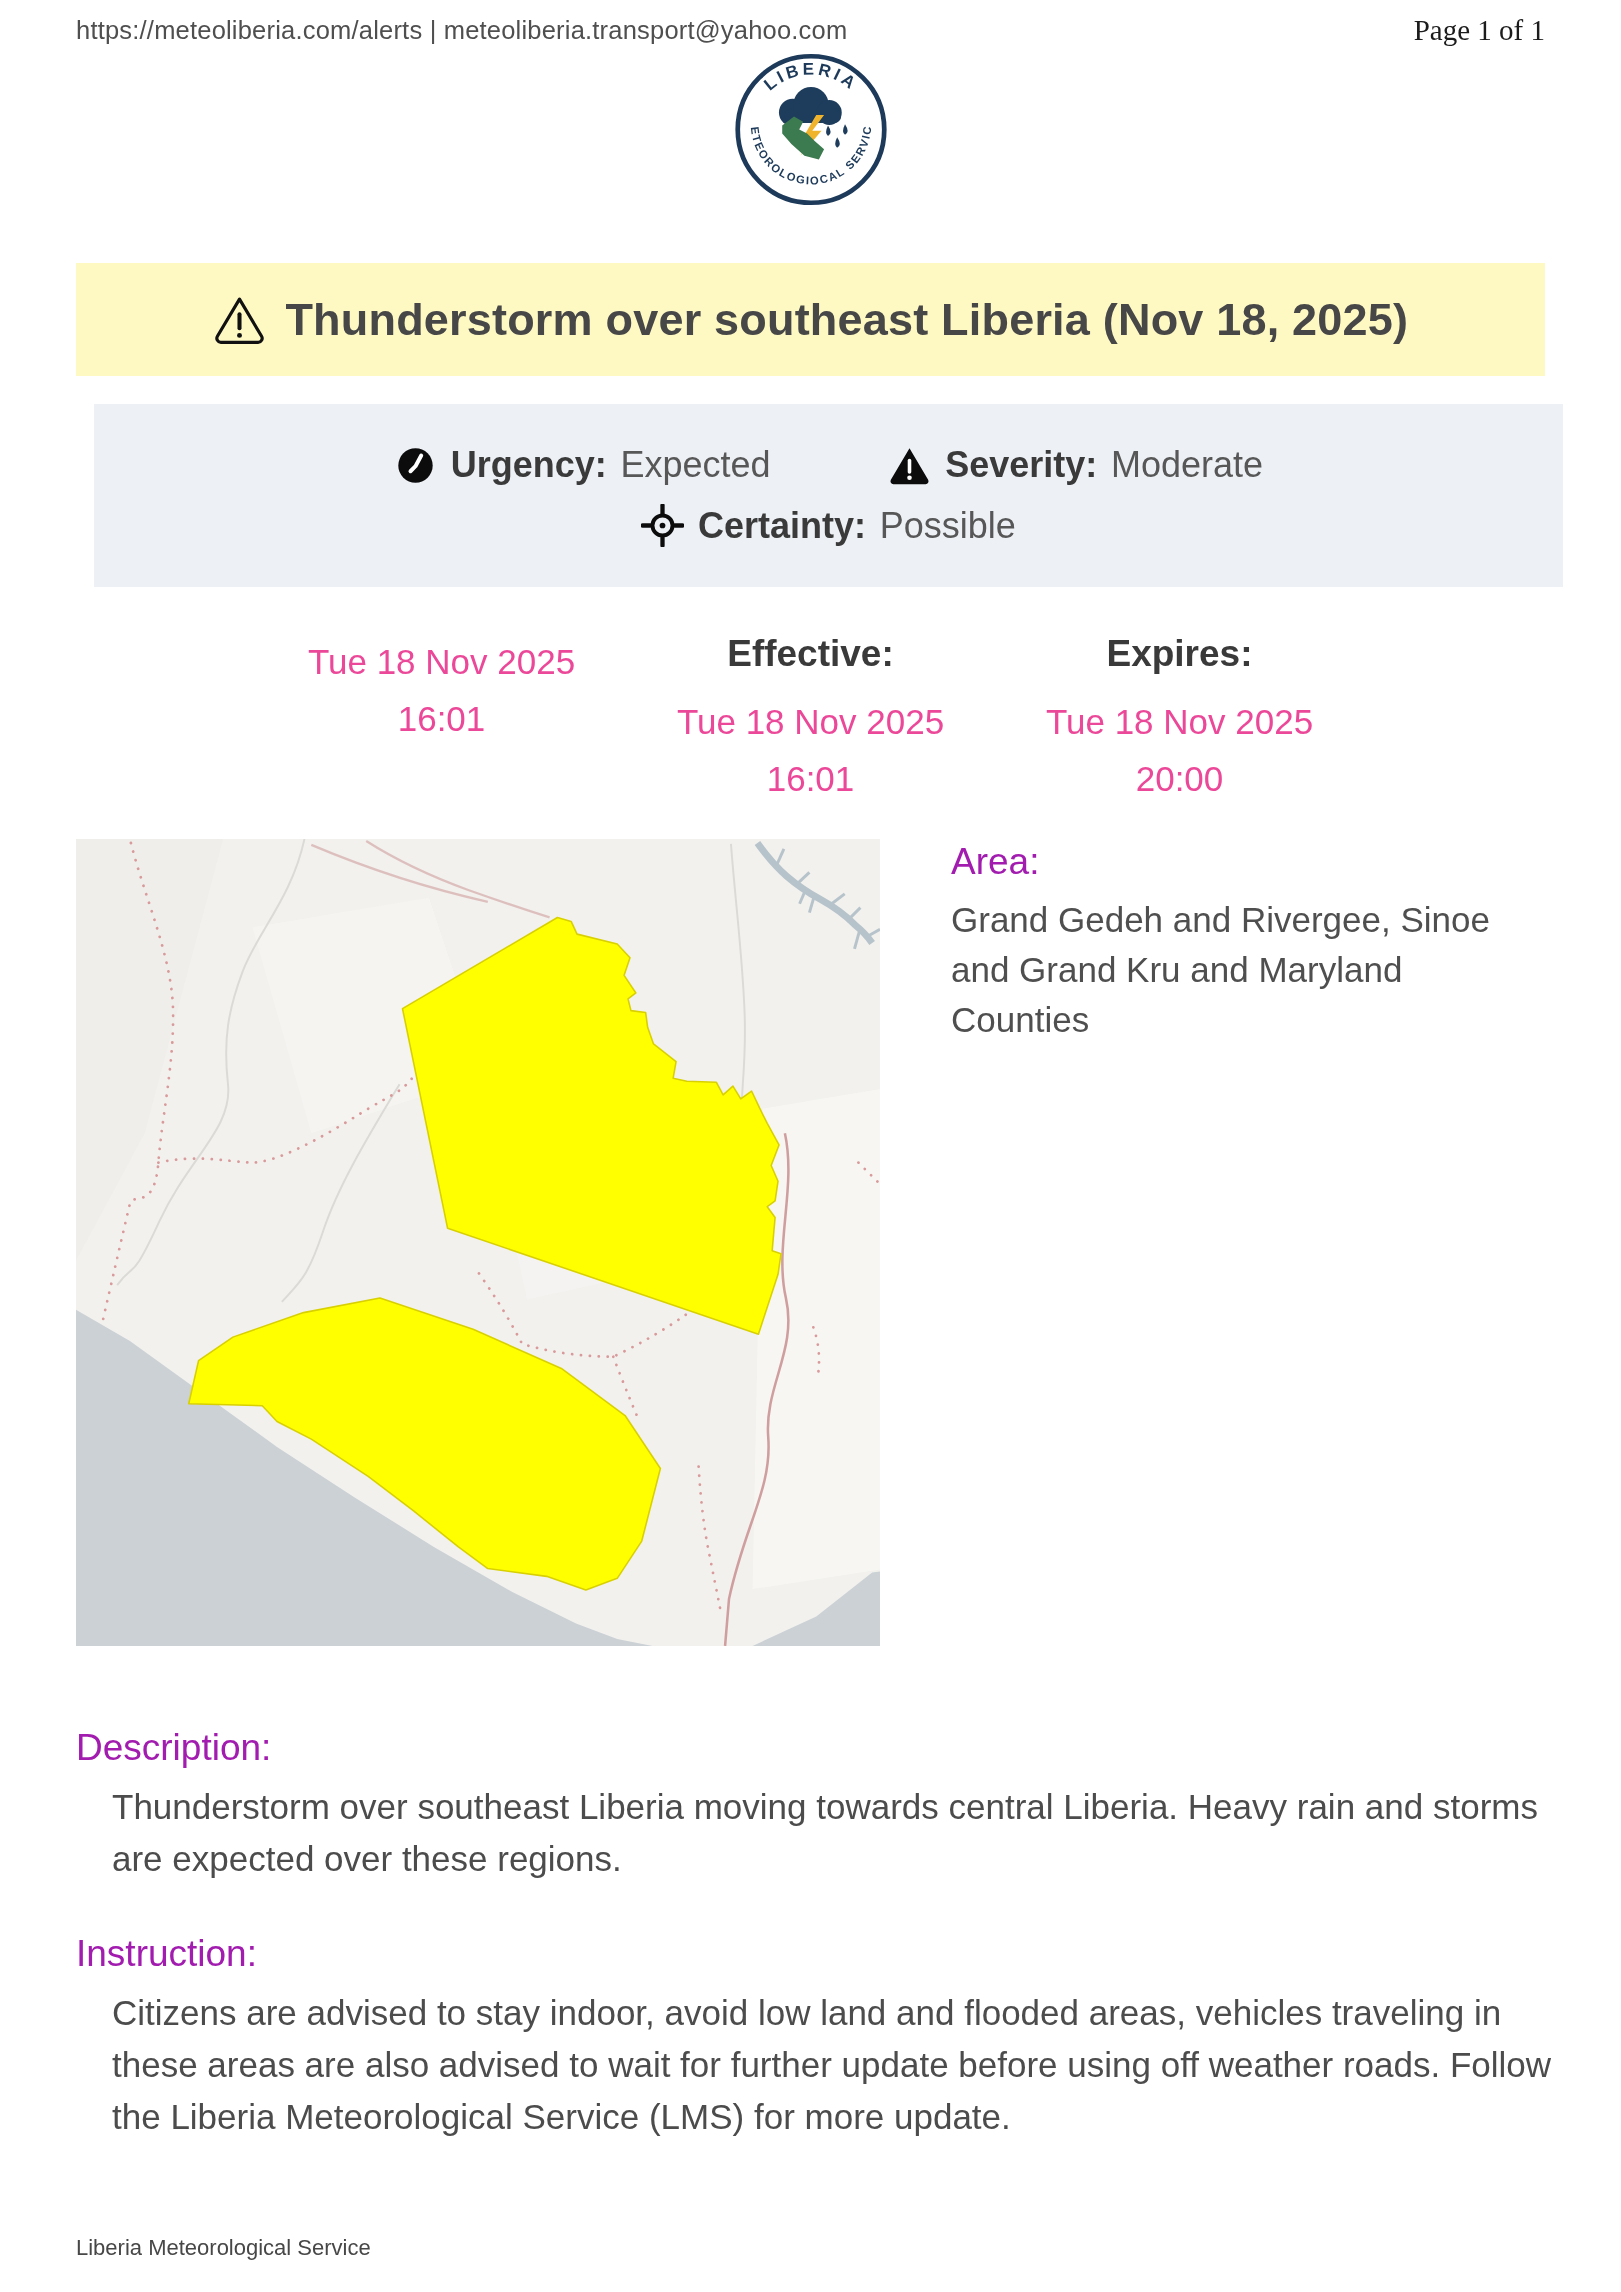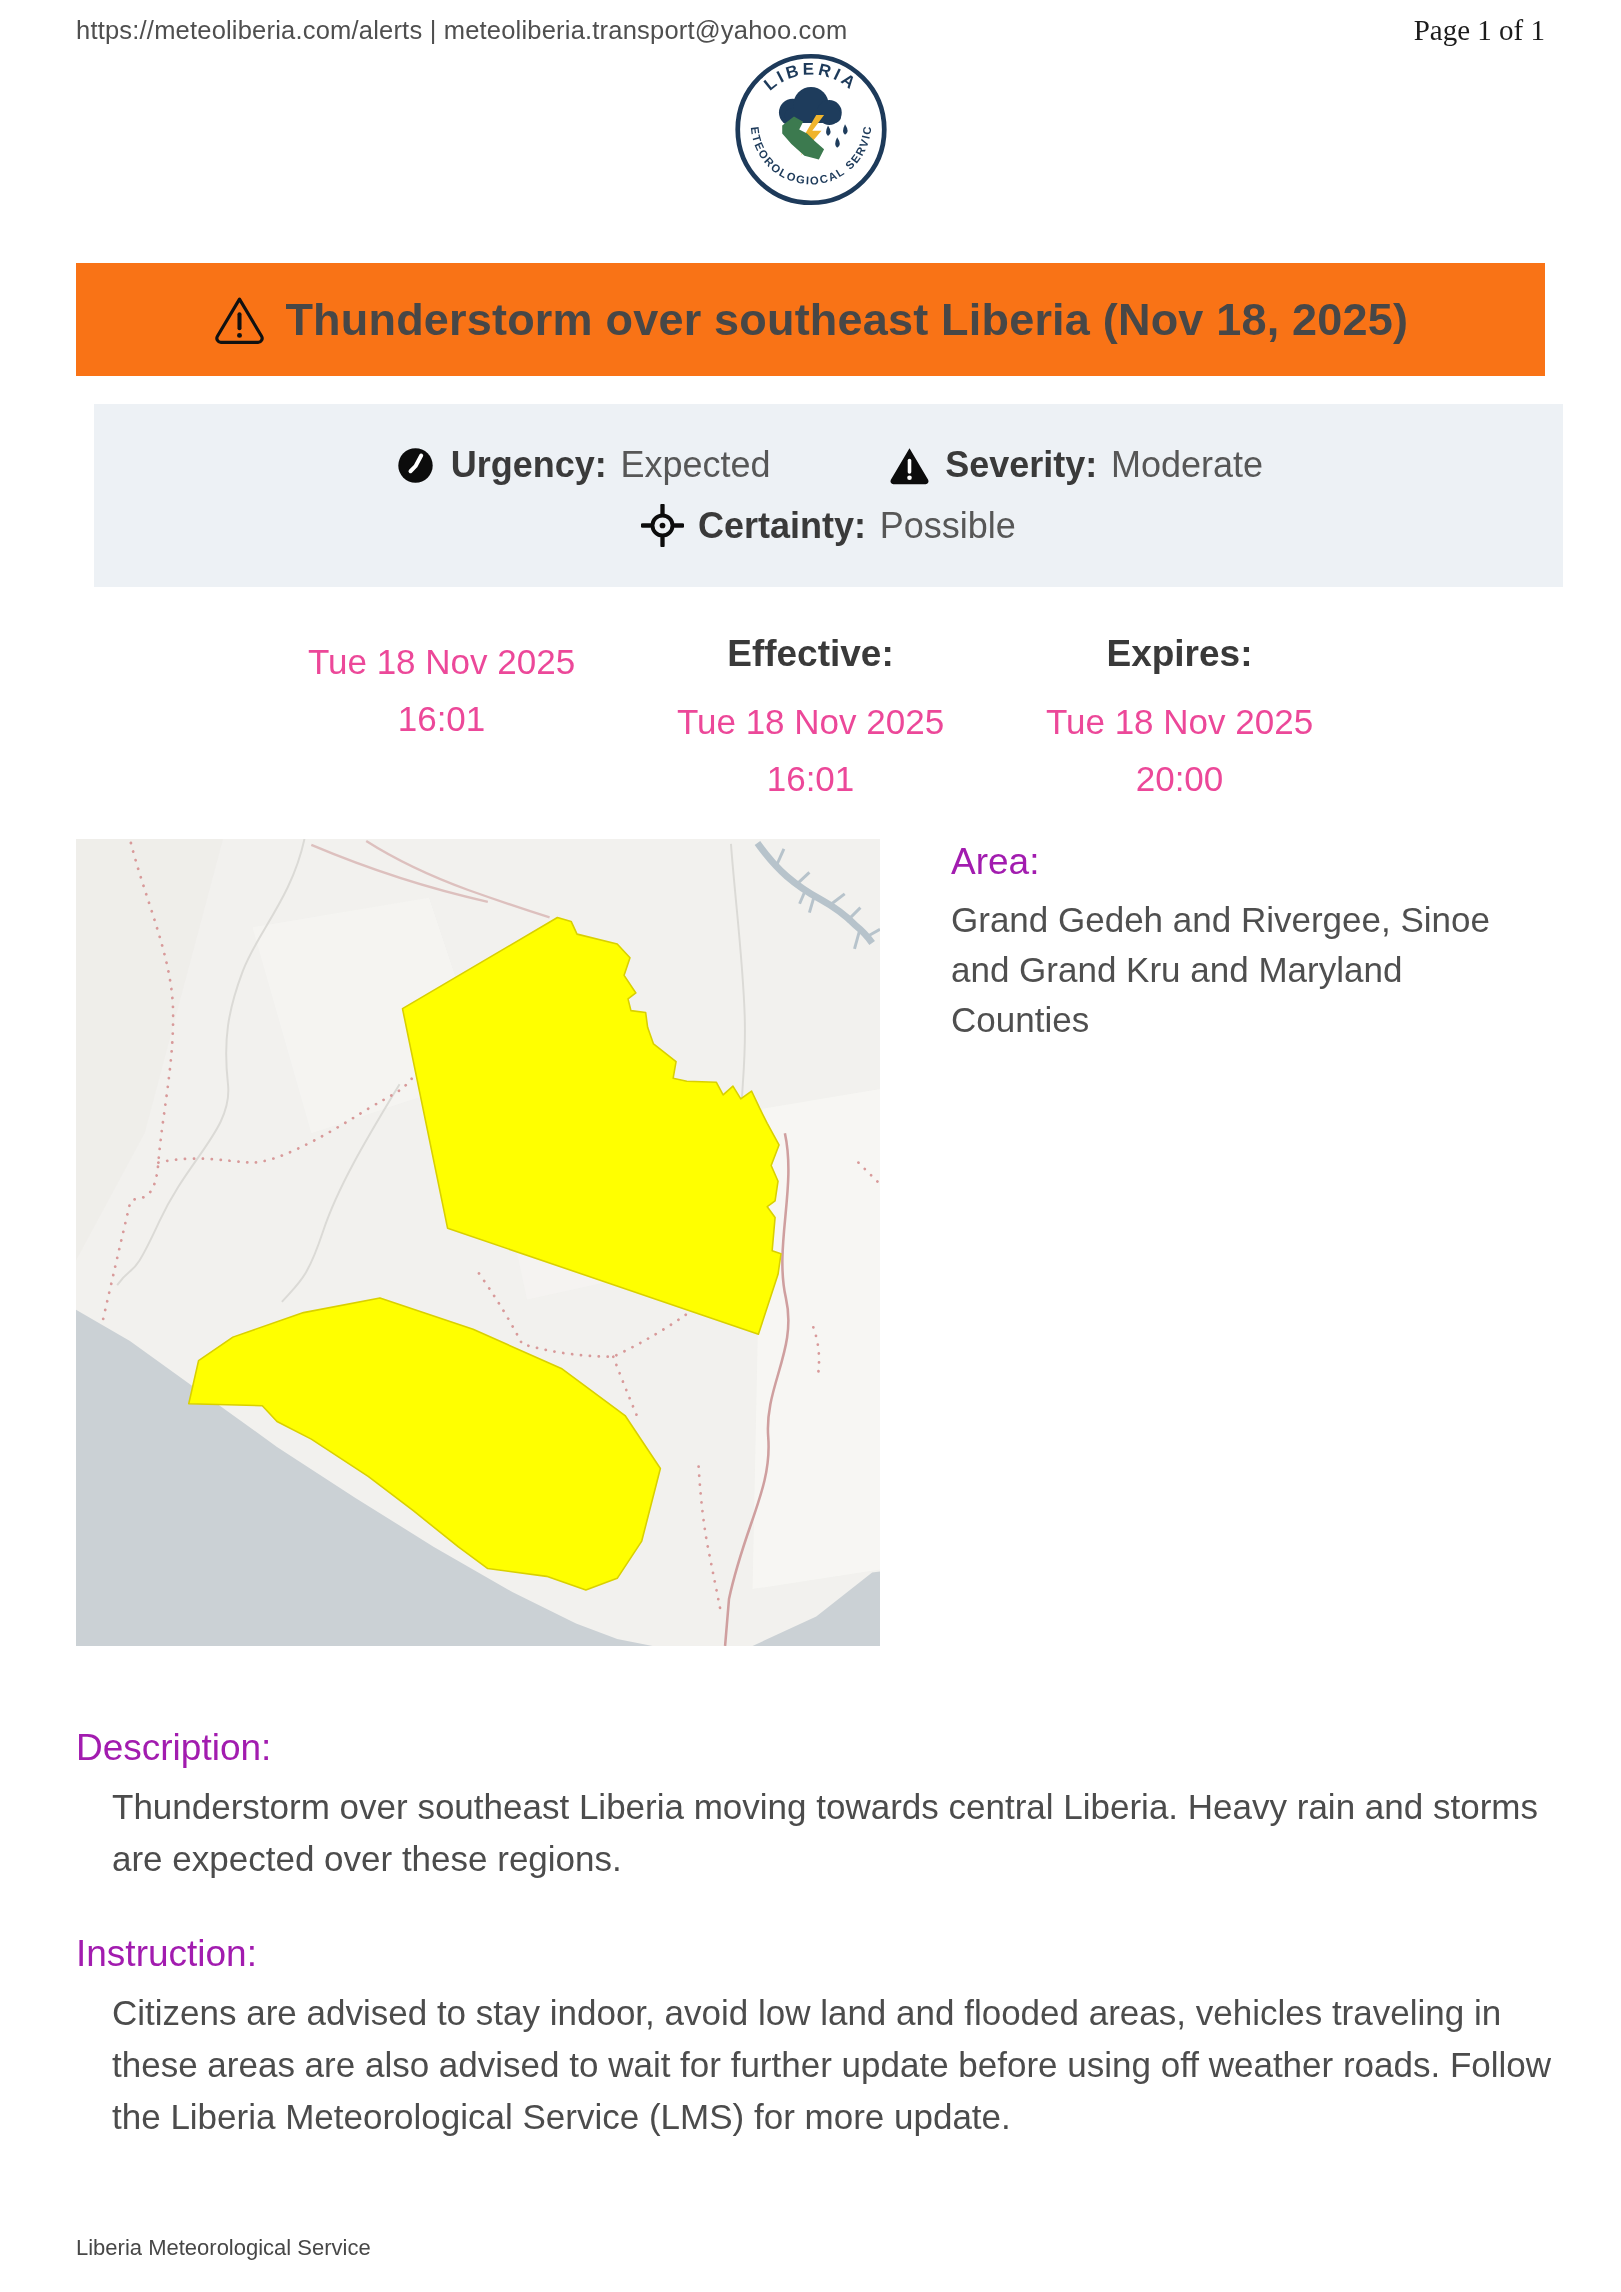--- a/index.html
+++ b/index.html
@@ -9,21 +9,21 @@
   
   .hdr{position:absolute;top:13.7px;left:76px;width:1469px;display:flex;
        justify-content:space-between;align-items:center;gap:36px;}
   .hdr-left{font-size:25.5px;color:#4f4f4f;letter-spacing:0.2px;}
   .hdr-right{font-family:"Liberation Serif","DejaVu Serif",serif;font-size:29px;color:#1c1c1c;}
 
   
   .logo-wrap{position:absolute;top:51px;left:50%;transform:translateX(-50%);width:157px;height:157px;}
 
   
-  .banner{position:absolute;top:263px;left:76px;width:1469px;height:113px;background:#f97316;
+  .banner{position:absolute;top:263px;left:76px;width:1469px;height:113px;background:#fef9c3;
           display:flex;align-items:center;justify-content:center;gap:19.6px;}
   .banner-title{font-size:45px;font-weight:bold;color:#474747;letter-spacing:0.2px;}
 
   
   .panel{position:absolute;top:404px;left:76px;width:1469px;height:183px;background:#edf1f5;
          display:flex;flex-direction:column;align-items:center;justify-content:center;gap:17.6px;margin-left:18px;}
   .meta-row{display:flex;align-items:center;justify-content:center;gap:118px;}
   .meta-item{display:flex;align-items:center;gap:13.7px;}
   .meta-label{font-size:36px;font-weight:bold;color:#3a3a3a;}
   .meta-value{font-size:36px;color:#575757;}

